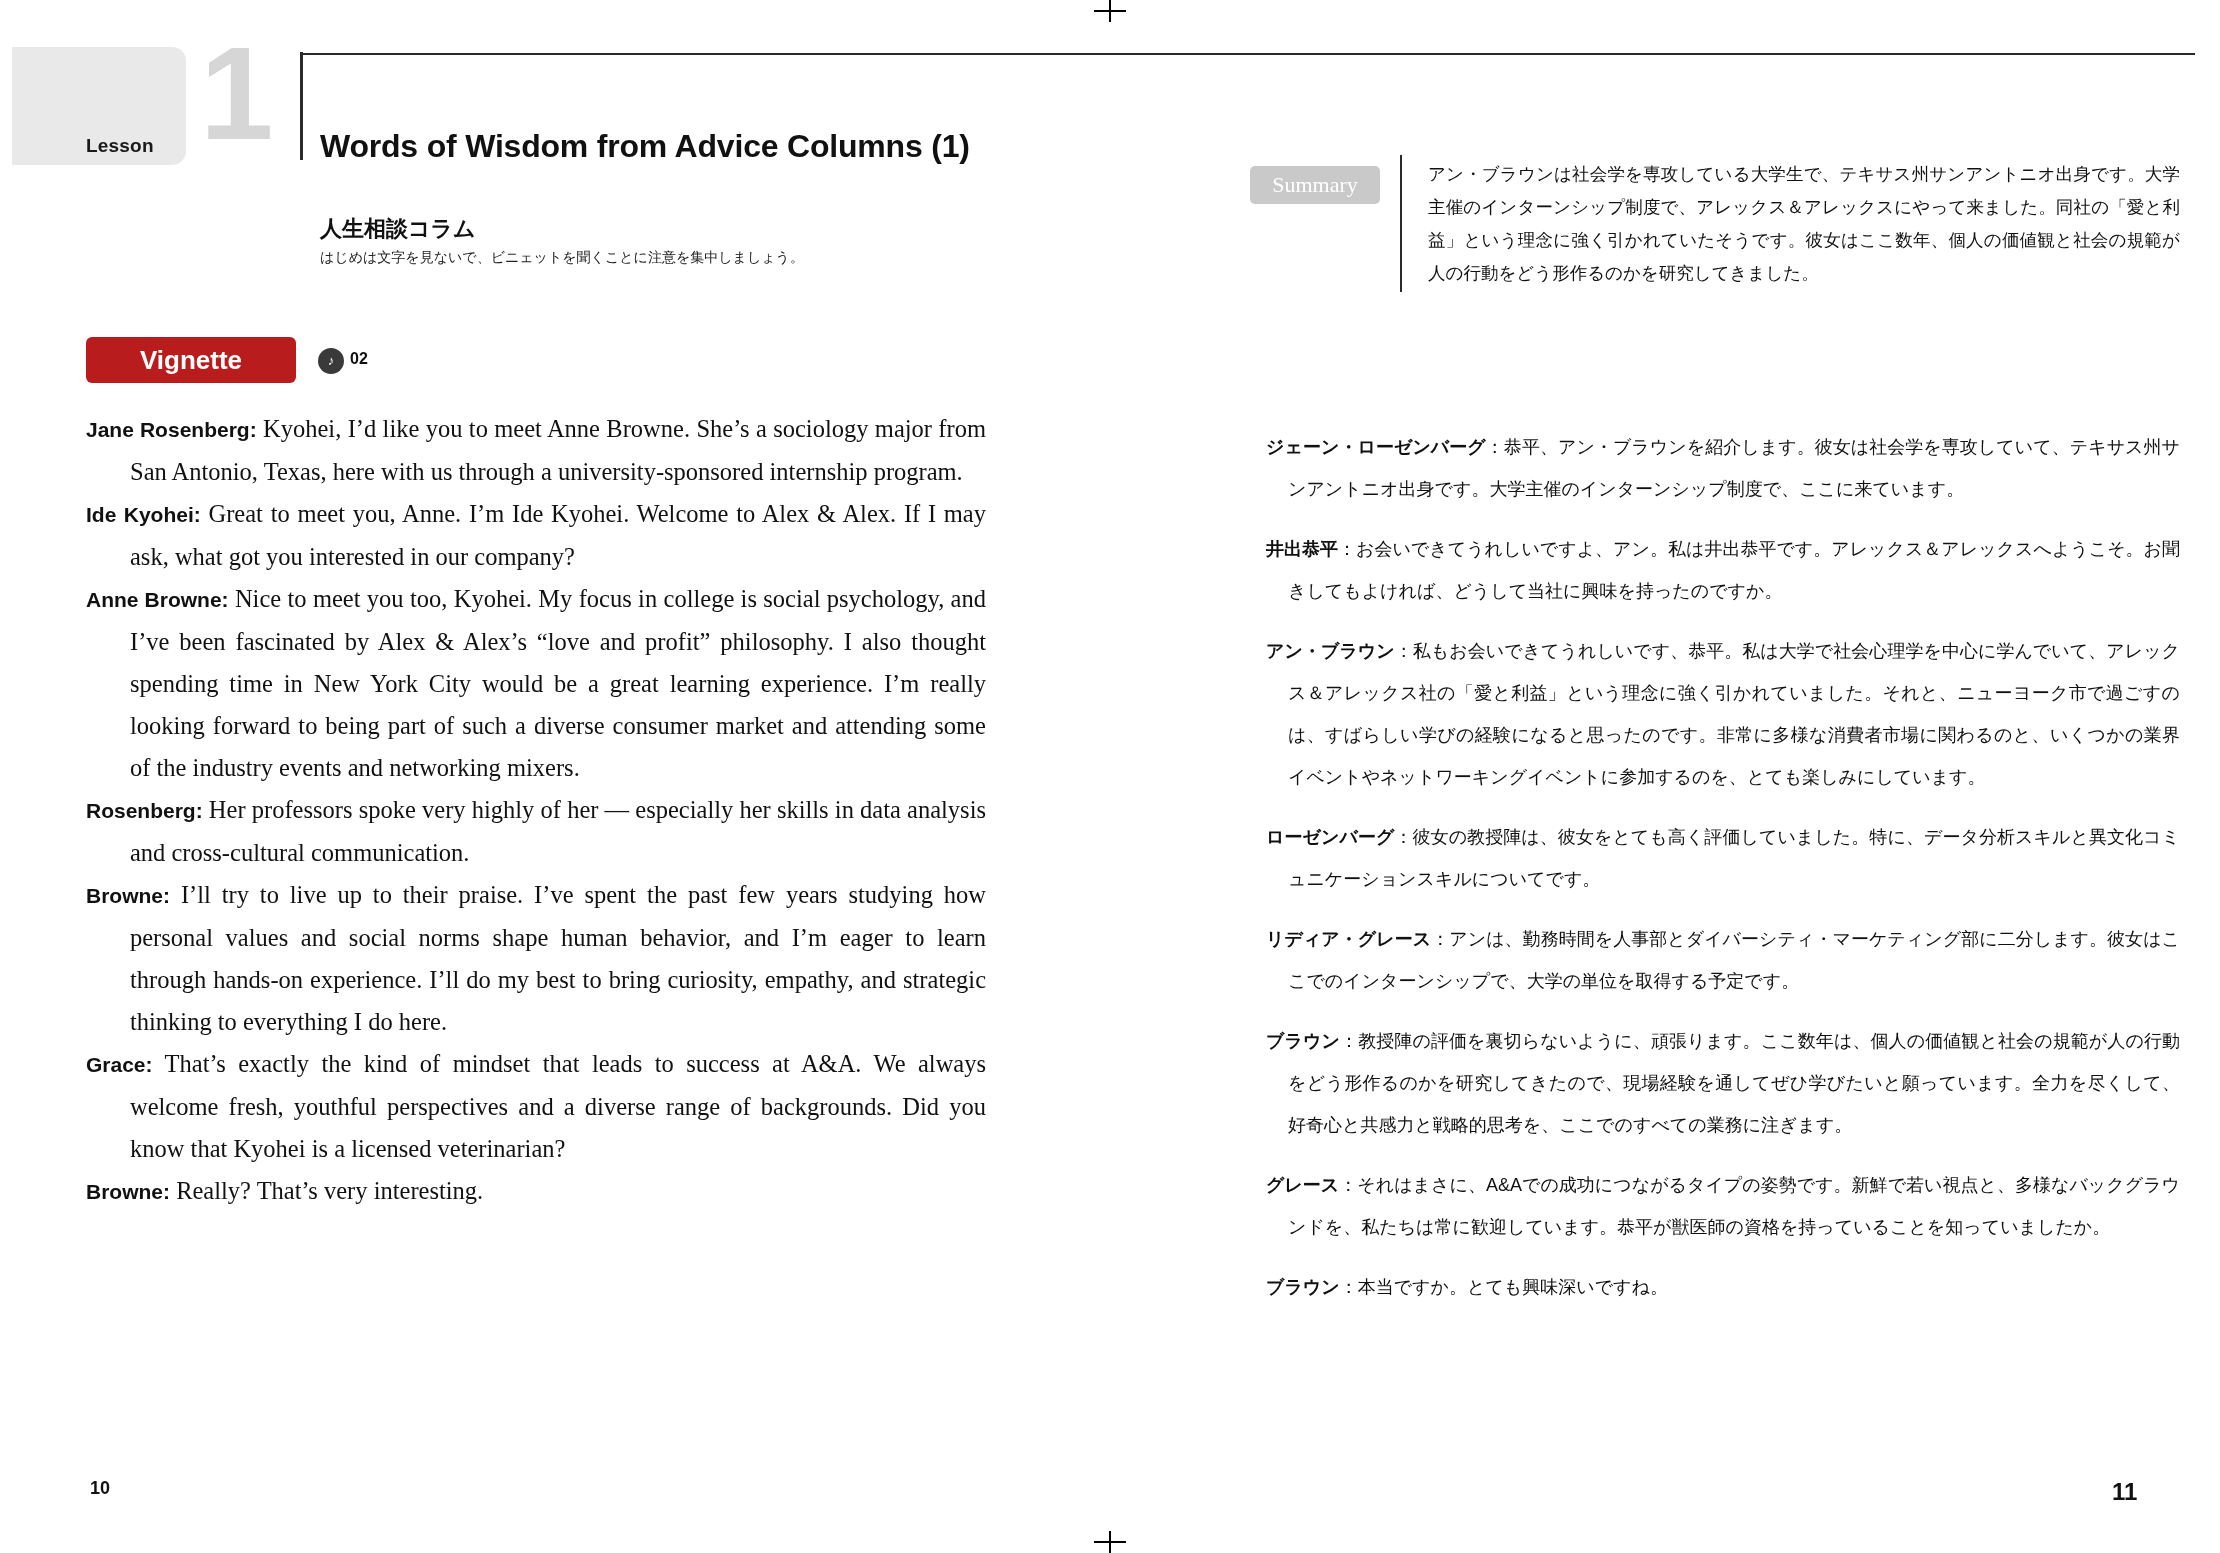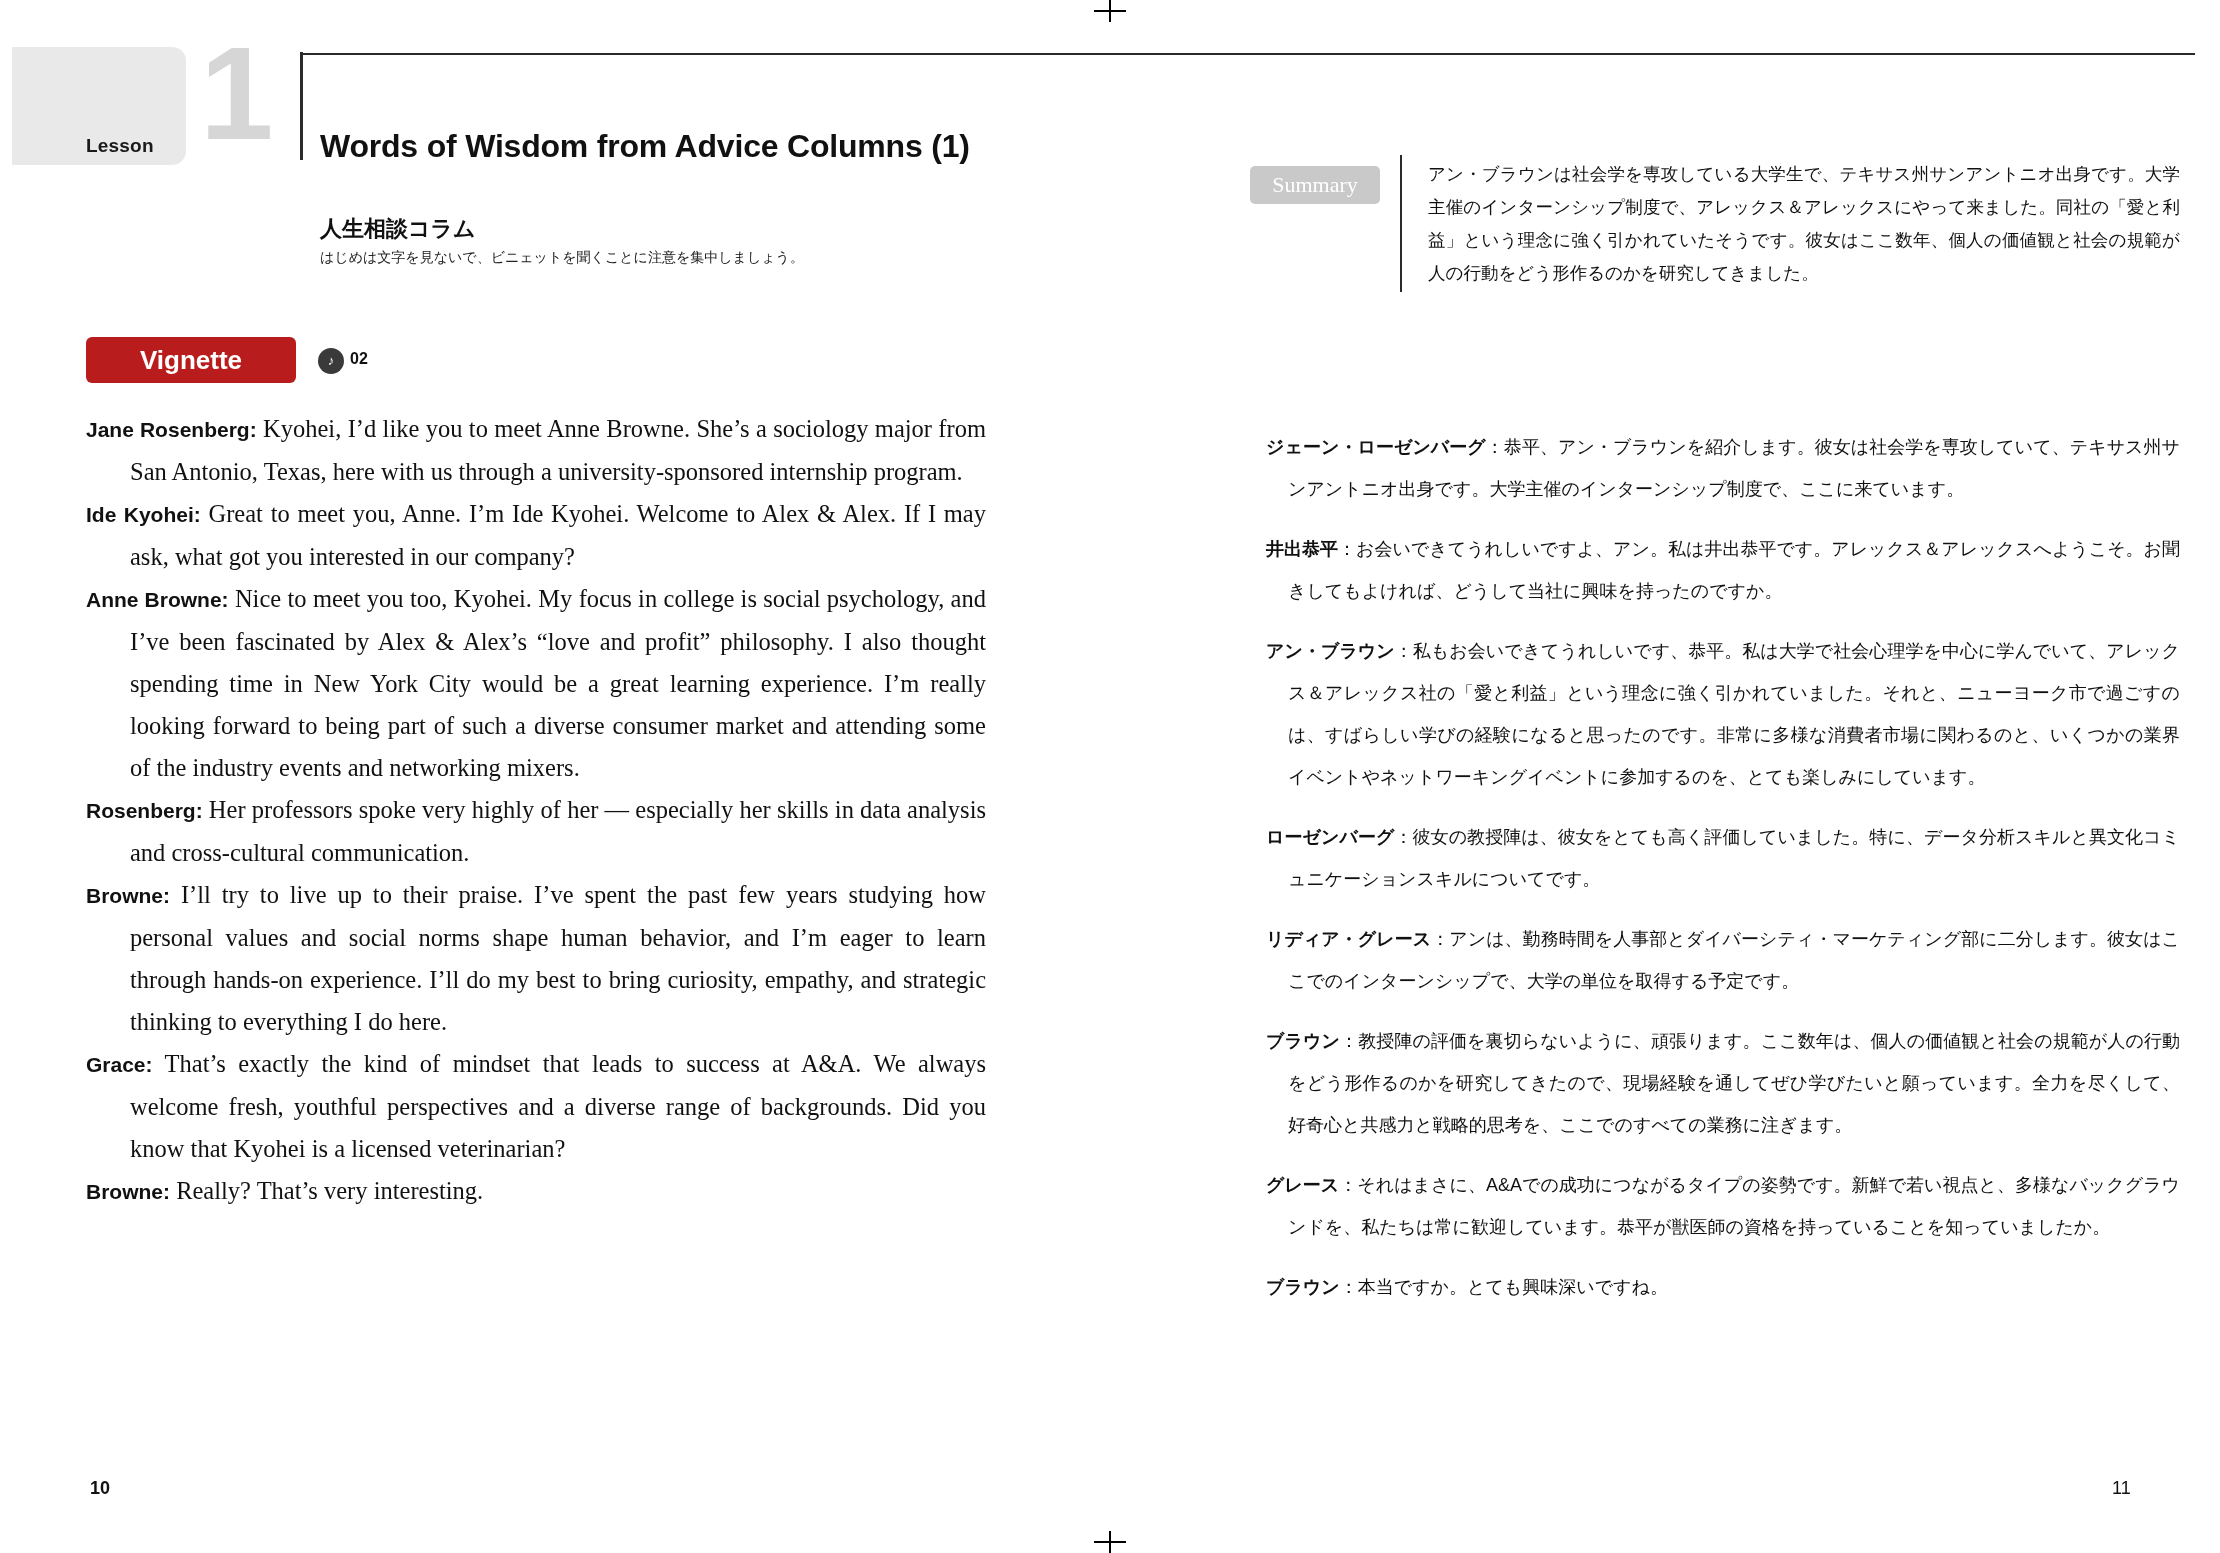--- a/index.html
+++ b/index.html
@@ -233,22 +233,22 @@
     font-family: "Liberation Sans", sans-serif;
     font-weight: bold;
     font-size: 18px;
     color: #111;
   }
   .page-num-right {
     position: absolute;
     left: 2112px;
     top: 1478px;
     font-family: "Liberation Sans", sans-serif;
-    font-weight: normal;
-    font-size: 18px;
+    font-weight: bold;
+    font-size: 24px;
     color: #111;
   }
 </style>
 </head>
 <body>
 
 <div class="crop-mark crop-top"></div>
 <div class="crop-mark crop-top-h"></div>
 <div class="crop-mark crop-bot"></div>
 <div class="crop-mark crop-bot-h"></div>

